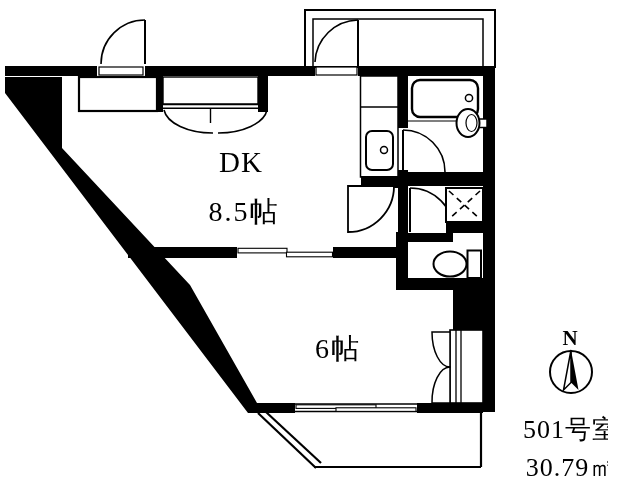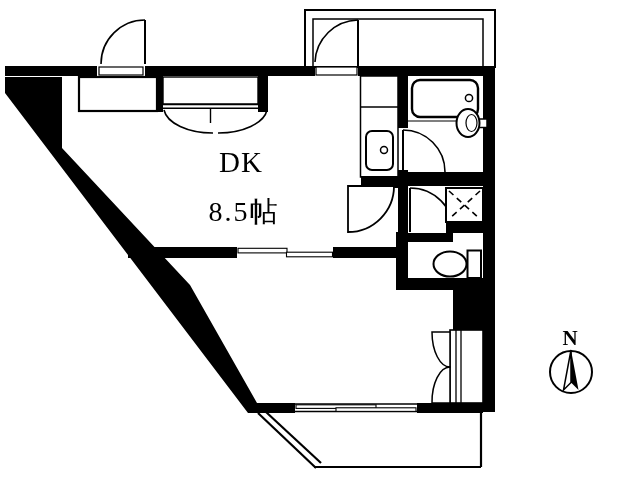--- a/index.html
+++ b/index.html
@@ -159,15 +159,18 @@
 
     <g>
       <circle cx="571" cy="372" r="21" fill="#fff" stroke="#000" stroke-width="2"></circle>
       <polygon points="571,350 578.5,390 571,382.5" fill="#000"></polygon>
       <polygon points="571,350 563.5,390 571,382.5" fill="#fff" stroke="#000" stroke-width="1.5"></polygon>
     </g>
   </svg>
 
   <div class="lbl dk" style="left:241px;top:162px;">DK</div>
   <div class="lbl room" style="left:244px;top:204px;margin-top:8px;">8.5帖</div>
+  <div class="lbl room" style="left:338px;top:349px;">6帖</div>
   <div class="lbl north" style="left:570px;top:338px;">N</div>
+  <div class="lbl unit" style="left:571px;top:430px;">501号室</div>
+  <div class="lbl unit" style="left:571px;top:468px;">30.79㎡</div>
 
 </div>
 
 </body></html>

